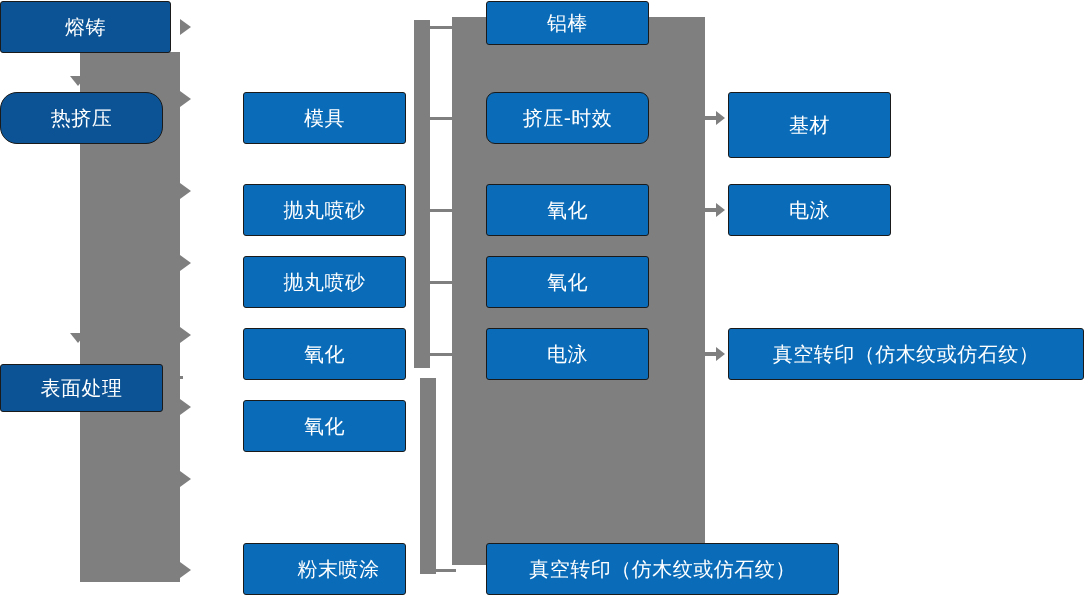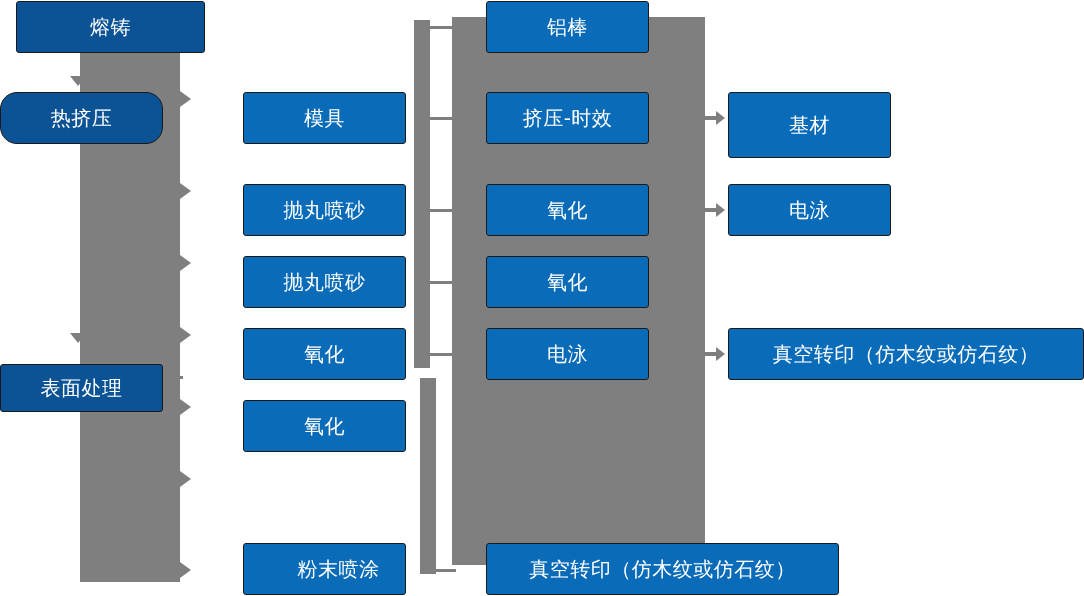--- a/index.html
+++ b/index.html
@@ -90,21 +90,21 @@
   <div class="tick" style="left:428px;top:281px;width:26px;"></div>
   <div class="tick" style="left:428px;top:353px;width:26px;"></div>
   <div class="tick" style="left:434px;top:569px;width:22px;"></div>
 
   <div class="band band-wide"></div>
 
   <div class="arrow-sm" style="left:700px;top:116px;width:16px;"></div>
   <div class="arrow-sm" style="left:700px;top:208px;width:16px;"></div>
   <div class="arrow-sm" style="left:700px;top:352px;width:16px;"></div>
 
-  <div class="node dark f20" style="left:16px;top:1px;width:189px;height:52px;">
+  <div class="node dark f20" style="left:0px;top:1px;width:171px;height:52px;">
     <span class="lbl">熔铸</span>
   </div>
   <div class="node dark f20" style="left:0px;top:92px;width:163px;height:52px;border-radius:17px;">
     <span class="lbl">热挤压</span>
   </div>
   <div class="node dark f20" style="left:0px;top:364px;width:163px;height:48px;">
     <span class="lbl">表面处理</span>
   </div>
 
   <div class="node bright f20" style="left:243px;top:92px;width:163px;height:52px;">
@@ -119,24 +119,24 @@
   <div class="node bright f20" style="left:243px;top:328px;width:163px;height:52px;">
     <span class="lbl">氧化</span>
   </div>
   <div class="node bright f20" style="left:243px;top:400px;width:163px;height:52px;">
     <span class="lbl">氧化</span>
   </div>
   <div class="node bright f20" style="left:243px;top:543px;width:163px;height:52px;padding-left:28px;">
     <span class="lbl">粉末喷涂</span>
   </div>
 
-  <div class="node bright f20" style="left:486px;top:1px;width:163px;height:52px;">
+  <div class="node bright f20" style="left:486px;top:1px;width:163px;height:44px;">
     <span class="lbl">铝棒</span>
   </div>
-  <div class="node bright f20" style="left:486px;top:92px;width:163px;height:52px;">
+  <div class="node bright f20" style="left:486px;top:92px;width:163px;height:52px;border-radius:9px;">
     <span class="lbl">挤压-时效</span>
   </div>
   <div class="node bright f20" style="left:486px;top:184px;width:163px;height:52px;">
     <span class="lbl">氧化</span>
   </div>
   <div class="node bright f20" style="left:486px;top:256px;width:163px;height:52px;">
     <span class="lbl">氧化</span>
   </div>
   <div class="node bright f20" style="left:486px;top:328px;width:163px;height:52px;">
     <span class="lbl">电泳</span>

